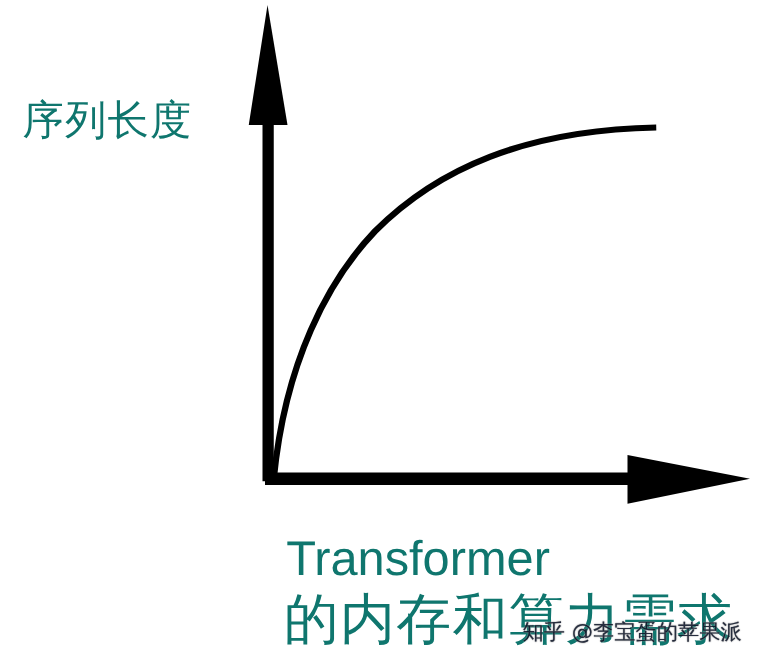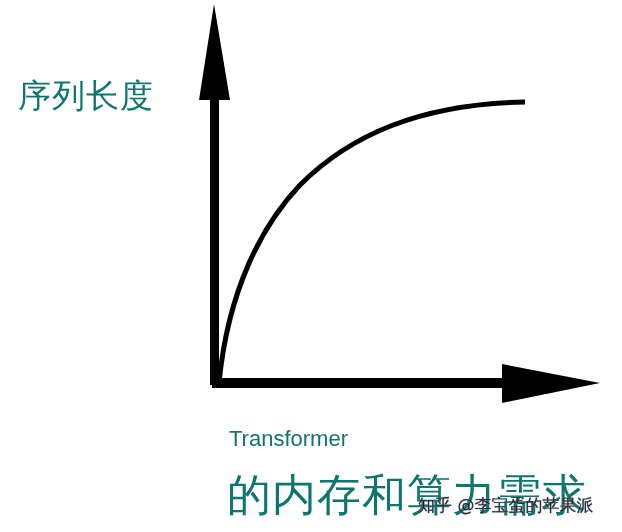--- a/index.html
+++ b/index.html
@@ -1,20 +1,20 @@
 <!DOCTYPE html>
 <html><head>
   <meta charset="utf-8">
   <style>
     html, body { margin: 0; padding: 0; background: #ffffff; }
     body { width: 622px; height: 532px; position: relative; overflow: hidden; }
     #diagram { position: absolute; left: 0; top: 0; width: 622px; height: 532px; }
     .label { position: absolute; color: #0f766e; font-family: "DejaVu Sans", sans-serif; white-space: nowrap; }
     #ylabel { left: 18px; top: 74px; font-size: 33px; letter-spacing: 1px; }
-    #xlabel1 { left: 229px; top: 426px; font-size: 22px; font-family: "Liberation Sans", sans-serif; }
+    #xlabel1 { left: 229px; top: 426px; font-size: 39px; font-family: "Liberation Sans", sans-serif; }
     #xlabel2 { left: 227px; top: 466px; font-size: 44px; letter-spacing: 1px; }
     #watermark { position: absolute; left: 418px; top: 494px; font-size: 17px; color: #0f172a;
       font-family: "DejaVu Sans", sans-serif; white-space: nowrap;
       text-shadow: 0 0 1px #888, 0 0 1px #888; opacity: 0.9; }
   </style>
 </head>
 <body>
 
 <svg id="diagram" viewBox="0 0 622 532" xmlns="http://www.w3.org/2000/svg">
   <g>

